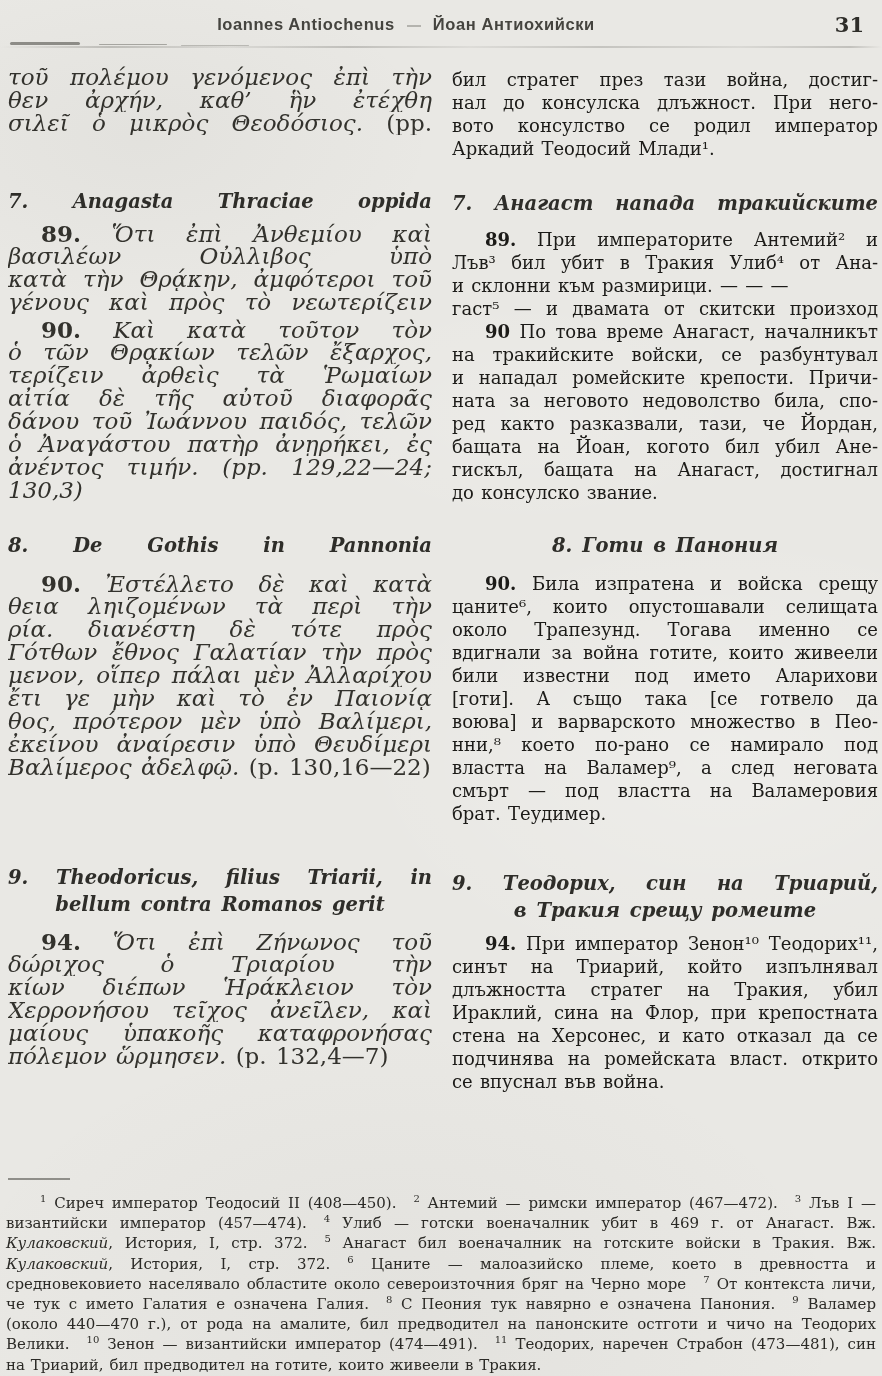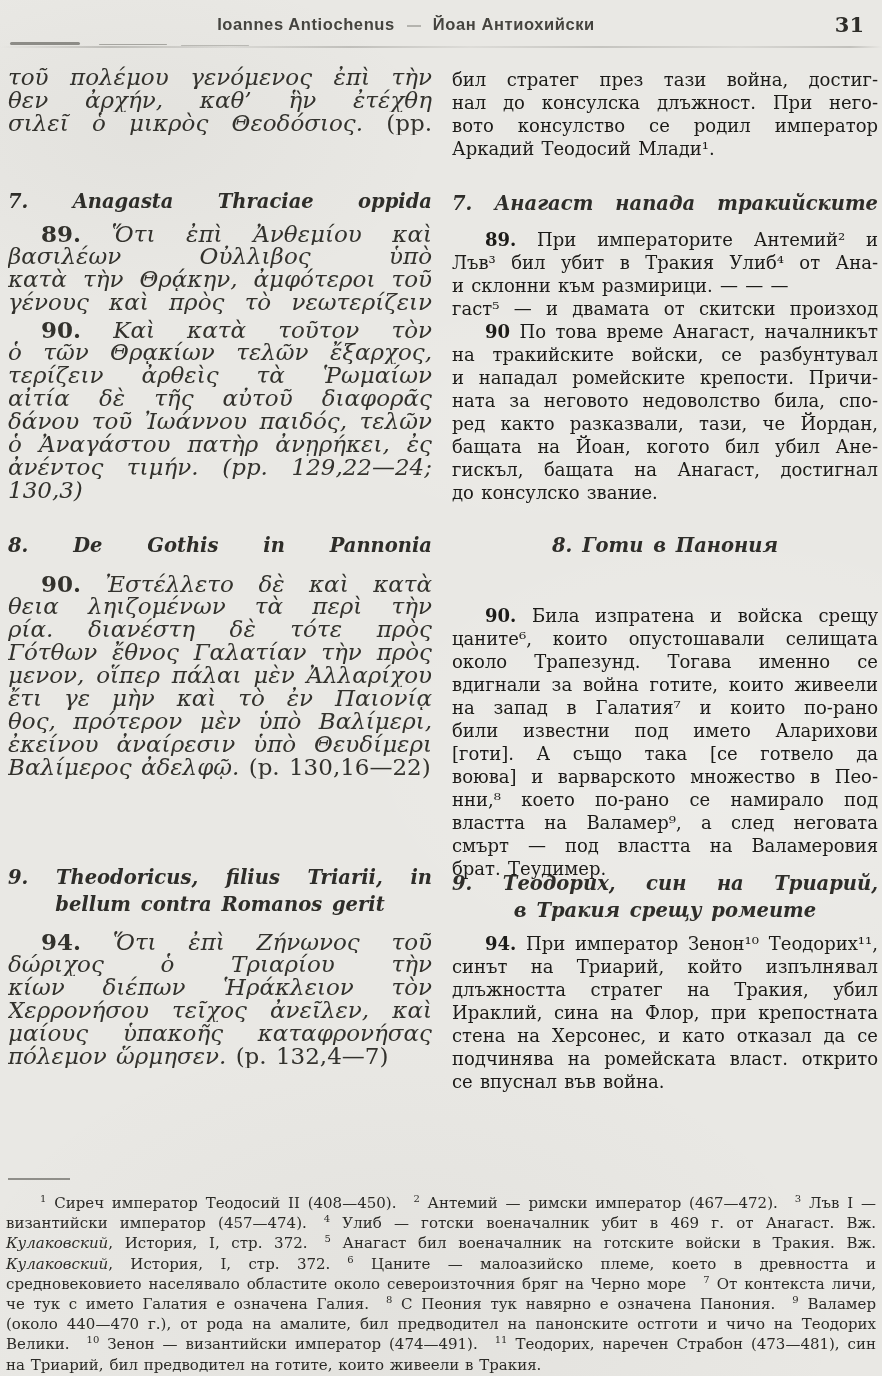--- a/index.html
+++ b/index.html
@@ -40,21 +40,21 @@
 
   
   .col{position:absolute;top:0;height:1180px;}
   #colL{left:8px;width:424px;}
   #colR{left:452px;width:426px;}
   .blk{position:absolute;left:0;width:100%;}
 
   .lt-intro{top:66px}  .lt-h7{top:188px}  .lt-p89{top:222px} .lt-p90{top:318px}
   .lt-h8{top:532px}    .lt-p90b{top:572px}.lt-h9{top:864px}  .lt-p94{top:930px}
   .rt-p1{top:68px}     .rt-h7{top:190px}  .rt-p89{top:228px} .rt-p90{top:320px}
-  .rt-h8{top:532px}    .rt-p90b{top:604px}.rt-h9{top:870px}  .rt-p94{top:932px}
+  .rt-h8{top:532px}    .rt-p90b{top:572px}.rt-h9{top:870px}  .rt-p94{top:932px}
 
   
   .para .line{
     height:23px;line-height:23px;overflow:hidden;
     text-align:justify;text-align-last:justify;
   }
   .para .line.last{text-align-last:left;}
   .para:not(.noindent) .line:first-child{padding-left:33px;}
   .greek{font-style:italic;font-size:23px;color:var(--ink_greek,#33322d);word-spacing:2px;}
   .greek .roman{font-style:normal;}
@@ -174,21 +174,20 @@
         <div class="line last">до консулско звание.</div>
       </div>
     <div class="heading blk rt-h8">
         <div class="hline last">8. Готи в Панония</div>
       </div>
     <div class="para cyr blk rt-p90b">
         <div class="line"><b class="num">90.</b> Била изпратена и войска срещу</div>
         <div class="line">цаните⁶, които опустошавали селищата</div>
         <div class="line">около Трапезунд. Тогава именно се</div>
         <div class="line">вдигнали за война готите, които живеели</div>
-        <div class="line">на запад в Галатия⁷ и които по-рано</div>
         <div class="line">били известни под името Аларихови</div>
         <div class="line">[готи]. А също така [се готвело да</div>
         <div class="line">воюва] и варварското множество в Пео-</div>
         <div class="line">нни,⁸ което по-рано се намирало под</div>
         <div class="line">властта на Валамер⁹, а след неговата</div>
         <div class="line">смърт — под властта на Валамеровия</div>
         <div class="line last">брат. Теудимер.</div>
       </div>
     <div class="heading blk rt-h9">
         <div class="hline">9. Теодорих, син на Триарий, воюва</div>

